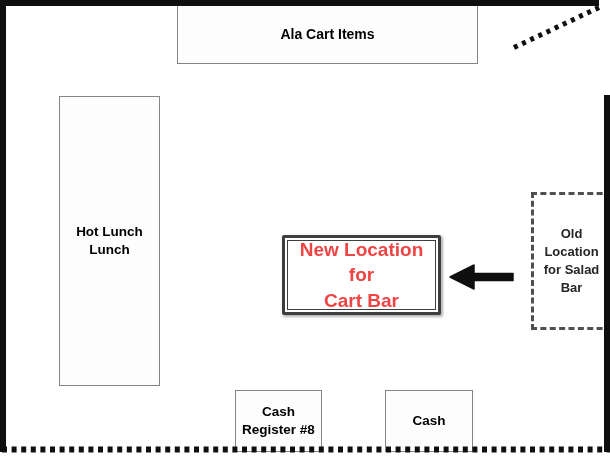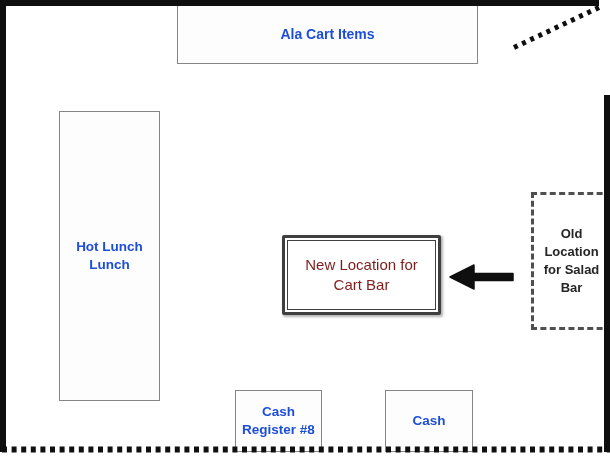--- a/index.html
+++ b/index.html
@@ -29,28 +29,28 @@
   .box {
     position: absolute;
     background: #fdfdfd;
     border: 1px solid #858585;
     box-sizing: border-box;
     display: flex;
     flex-direction: column;
     align-items: center;
     justify-content: center;
     text-align: center;
-    color: #1d4ed8;
+    color: #000000;
     font-weight: bold;
     font-size: 13.5px;
     line-height: 1.32;
     z-index: 1;
   }
   .box-ala-cart  { left: 177px; top: 5px;   width: 301px; height: 59px;  font-size: 14px; }
-  .box-hot-lunch { left: 59px;  top: 96px;  width: 101px; height: 290px; margin-top: 15px; }
+  .box-hot-lunch { left: 59px;  top: 96px;  width: 101px; height: 290px; }
   .box-cash-1    { left: 235px; top: 390px; width: 87px;  height: 62px;  }
   .box-cash-2    { left: 385px; top: 390px; width: 88px;  height: 62px;  }
 
   
   .box-new-location {
     position: absolute;
     left: 282px; top: 235px;
     width: 159px; height: 80px;
     box-sizing: border-box;
     background: #ffffff;
@@ -63,23 +63,23 @@
   .box-new-location .inner {
     width: 100%;
     height: 100%;
     box-sizing: border-box;
     border: 1.5px solid #3f3f3f;
     display: flex;
     flex-direction: column;
     align-items: center;
     justify-content: center;
     text-align: center;
-    color: #7f1d1d;
-    font-weight: normal;
-    font-size: 15px;
+    color: #ef4444;
+    font-weight: bold;
+    font-size: 19px;
     line-height: 1.32;
   }
 
   
   .box-old-location {
     position: absolute;
     left: 531px; top: 192px;
     width: 81px; height: 138px;
     box-sizing: border-box;
     background: #ffffff;

